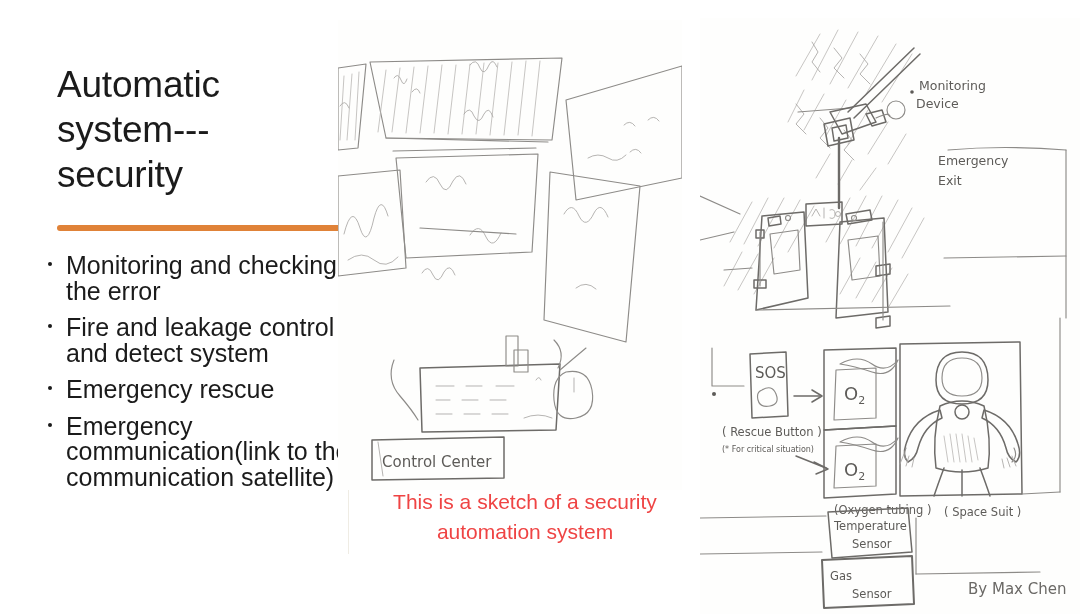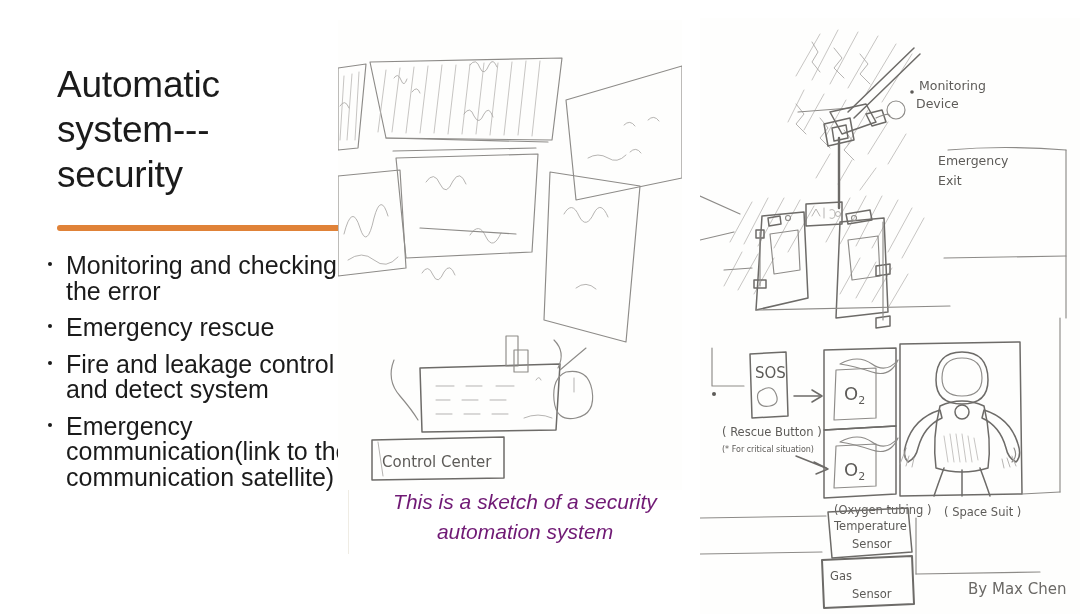--- a/index.html
+++ b/index.html
@@ -99,46 +99,45 @@
 
   
   #caption {
     position: absolute;
     left: 360px;
     top: 487px;
     width: 330px;
     text-align: center;
     font-size: 21px;
     line-height: 30px;
-    color: #701a75;
-    font-style: italic;
+    color: #ef4444;
   }
 </style>
 </head>
 <body>
 
 <div id="slide">
 
   <div id="title">Automatic
 system---
 security</div>
   <div id="title-rule"></div>
 
   <div id="bullets">
     <div class="bullet">
       <span class="dot"></span>
       <span class="txt">Monitoring and checking the error</span>
     </div>
     <div class="bullet">
       <span class="dot"></span>
-      <span class="txt">Emergency rescue</span>
+      <span class="txt">Fire and leakage control and detect system</span>
     </div>
     <div class="bullet">
       <span class="dot"></span>
-      <span class="txt">Fire and leakage control and detect system</span>
+      <span class="txt">Emergency rescue</span>
     </div>
     <div class="bullet">
       <span class="dot"></span>
       <span class="txt">Emergency communication(link to the communication satellite)</span>
     </div>
   </div>
 
   <div id="divider"></div>
 
   <div class="sketch" id="sketch-left">

